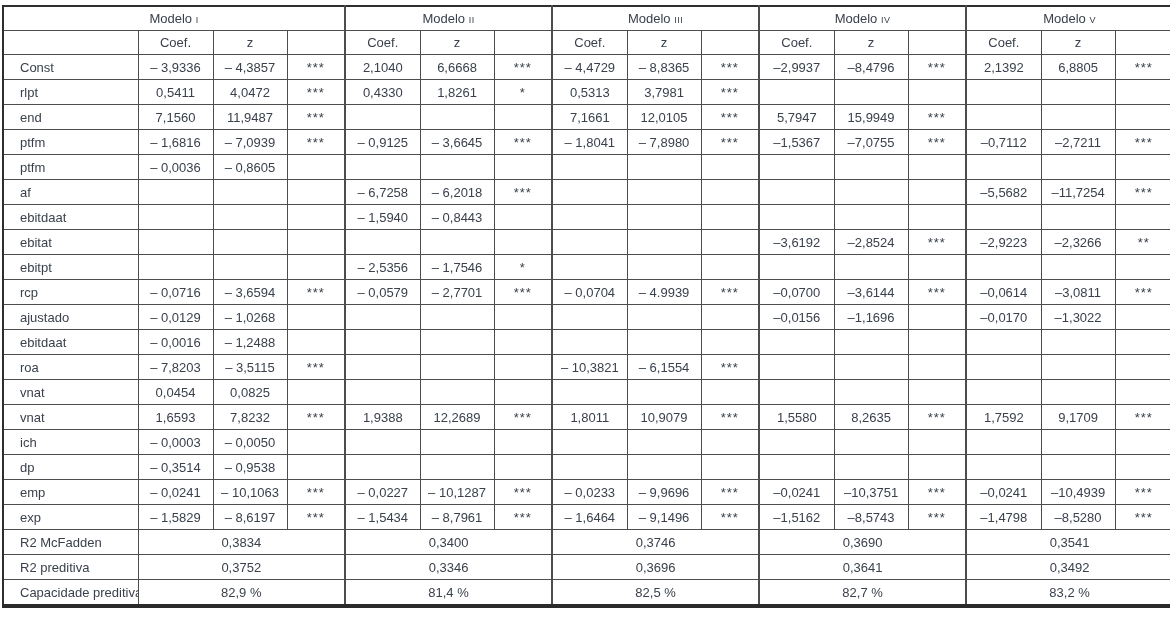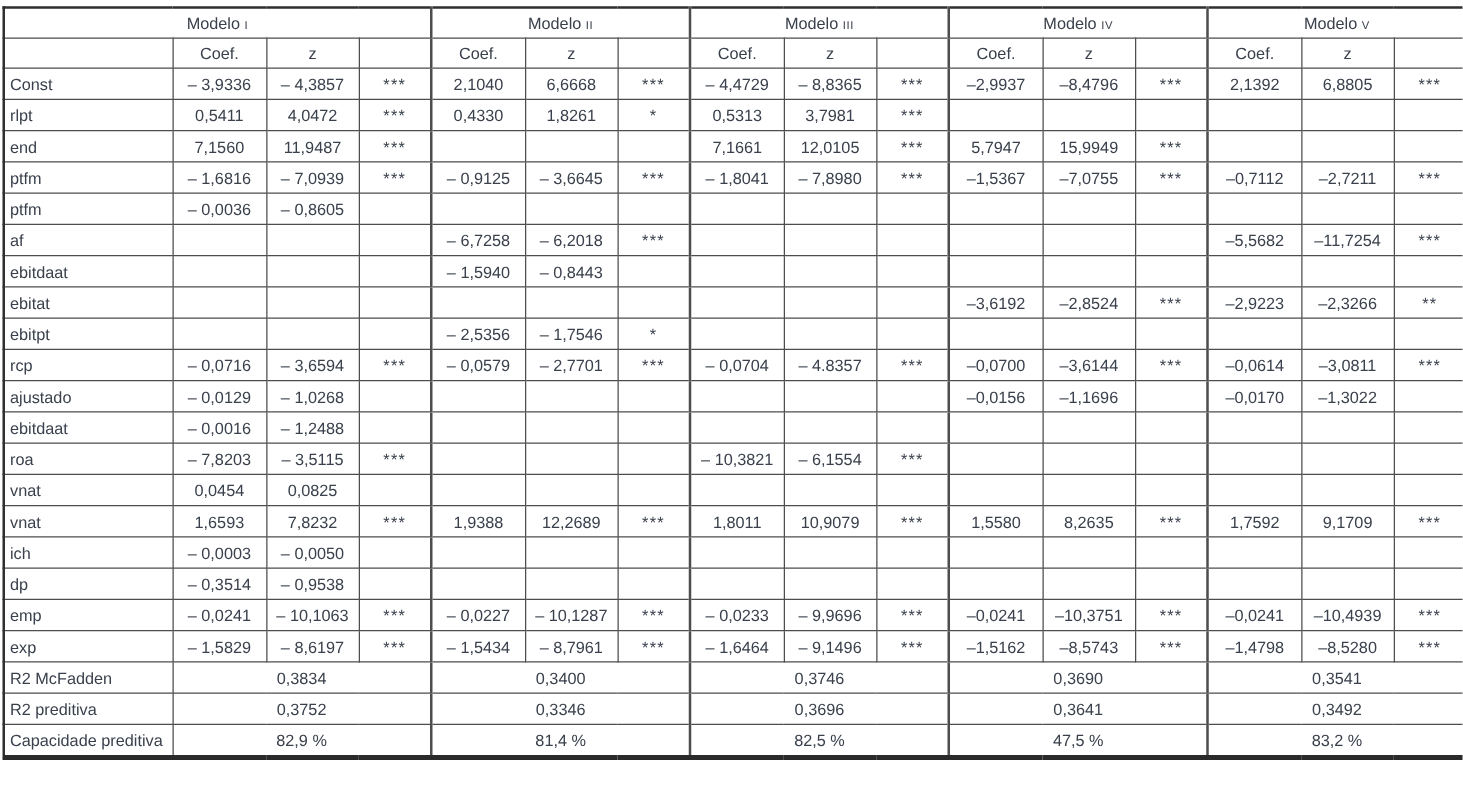--- a/index.html
+++ b/index.html
@@ -4,21 +4,21 @@
 <style>
   html,body{margin:0;padding:0;background:#ffffff;}
   body{font-family:"Liberation Sans",sans-serif;color:#3a414c;}
   .wrap{padding:5px 2px 6px 2px;}
   table{border-collapse:collapse;table-layout:fixed;width:1166px;
         border:2px solid #2f2f2f;border-bottom:4px solid #2a2a2a;}
   th,td{border:1px solid #4d4d4d;height:24px;padding:0 2px;font-size:13px;
         font-weight:normal;text-align:center;white-space:nowrap;overflow:hidden;
         color:#3a414c;}
   thead th{height:23px;}
-  td.lbl{text-align:left;padding-left:4px;}
+  td.lbl{text-align:left;padding-left:16px;}
   .sep{border-left-width:2px;}
   th.mh{font-size:13px;}
   .sc{font-variant:small-caps;letter-spacing:0.5px;}
   .sig{letter-spacing:1px;}
 </style>
 </head>
 <body>
 
 <div class="wrap">
   <table>
@@ -232,21 +232,21 @@
         </tr>
         <tr>
           <td class="lbl">rcp</td>
           <td>– 0,0716</td>
           <td>– 3,6594</td>
           <td class="sig">***</td>
           <td class="sep">– 0,0579</td>
           <td>– 2,7701</td>
           <td class="sig">***</td>
           <td class="sep">– 0,0704</td>
-          <td>– 4.8357</td>
+          <td>– 4.9939</td>
           <td class="sig">***</td>
           <td class="sep">–0,0700</td>
           <td>–3,6144</td>
           <td class="sig">***</td>
           <td class="sep">–0,0614</td>
           <td>–3,0811</td>
           <td class="sig">***</td>
         </tr>
         <tr>
           <td class="lbl">ajustado</td>
@@ -424,18 +424,18 @@
           <td class="sep" colspan="3">0,3346</td>
           <td class="sep" colspan="3">0,3696</td>
           <td class="sep" colspan="3">0,3641</td>
           <td class="sep" colspan="3">0,3492</td>
         </tr>
         <tr>
           <td class="lbl">Capacidade preditiva</td>
           <td colspan="3">82,9 %</td>
           <td class="sep" colspan="3">81,4 %</td>
           <td class="sep" colspan="3">82,5 %</td>
-          <td class="sep" colspan="3">47,5 %</td>
+          <td class="sep" colspan="3">82,7 %</td>
           <td class="sep" colspan="3">83,2 %</td>
         </tr>
       </tbody>
   </table>
 </div>
 
 </body></html>

